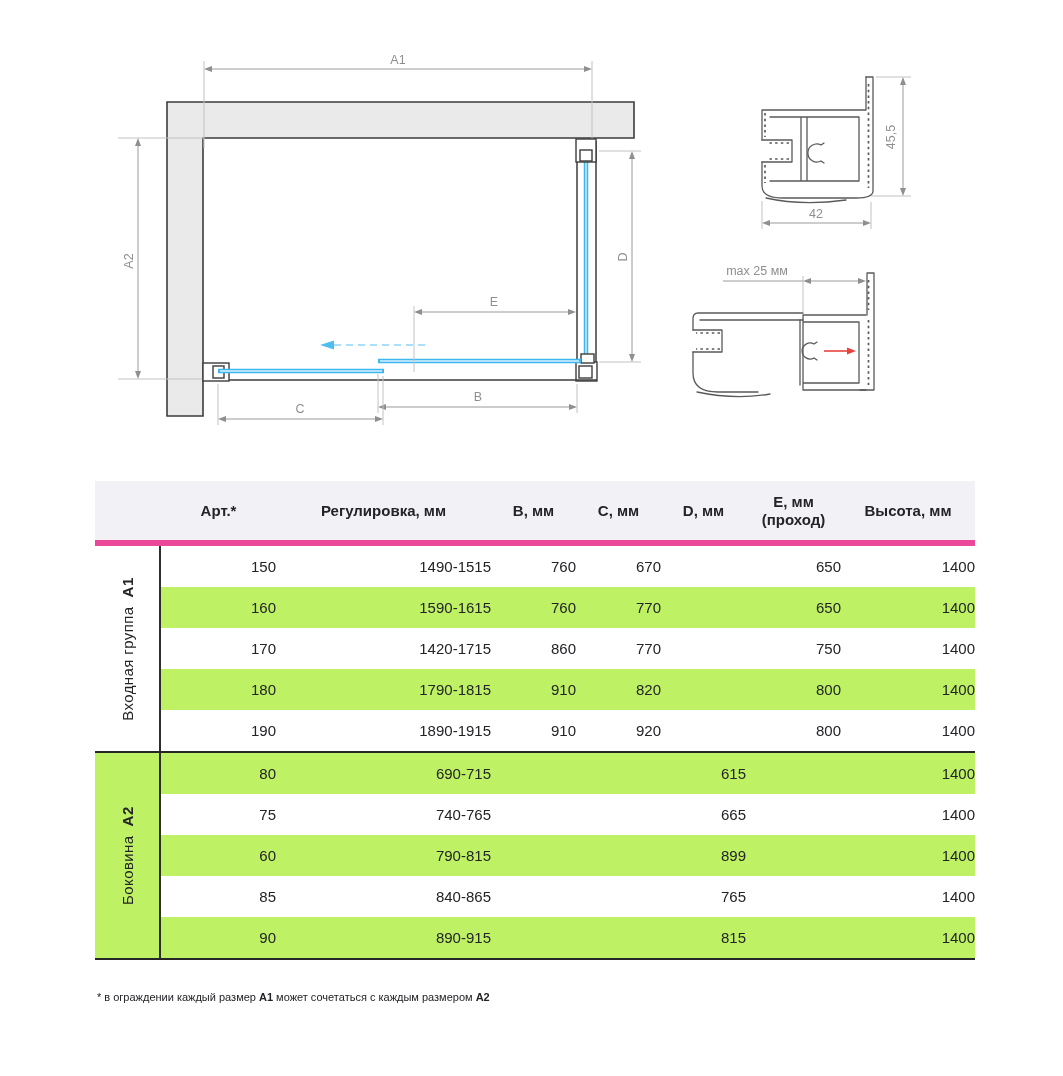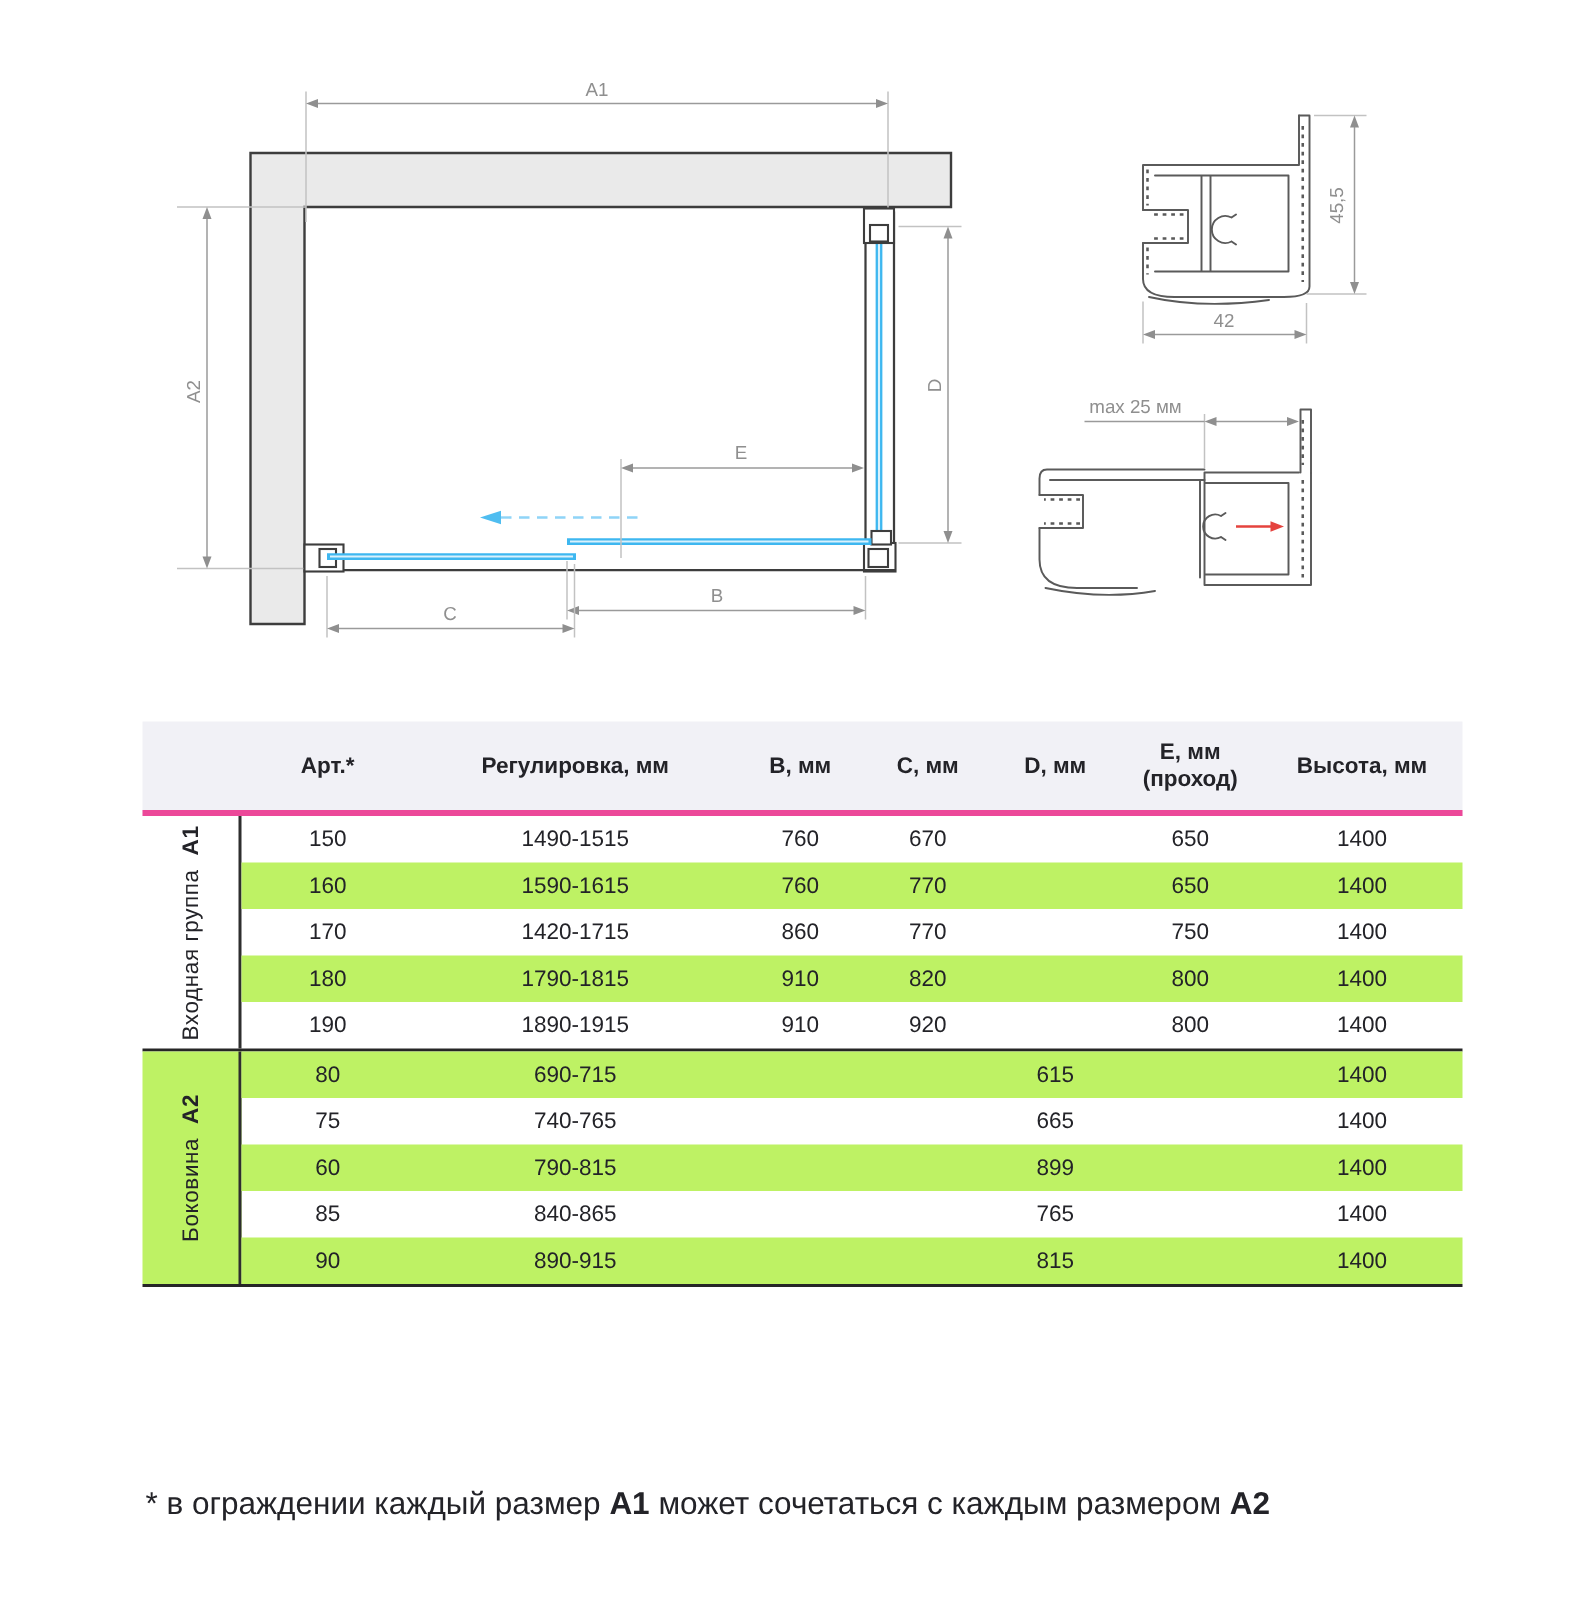--- a/index.html
+++ b/index.html
@@ -3,34 +3,34 @@
 <meta charset="utf-8">
 <style>
   html,body{margin:0;padding:0;background:#fff}
   .page{position:relative;width:1063px;height:1076px;background:#fff;overflow:hidden;
         font-family:"Liberation Sans",sans-serif}
   .drawing{position:absolute;left:0;top:0}
 
   
   .spec-table{position:absolute;left:95px;top:481px;width:880px;font-size:15px;color:#232328}
   .thead{display:grid;grid-template-columns:66px 115px 215px 85px 85px 85px 95px 134px;
-         height:59px;background:#f1f1f6;align-items:center;border-bottom:4px solid #ec4899;
+         height:59px;background:#f1f1f6;align-items:center;border-bottom:6px solid #ec4899;
          font-weight:bold}
   .th{text-align:center;line-height:1.2}
   .group{display:flex;border-bottom:2px solid #262626}
   .glabel{width:64px;display:flex;align-items:center;justify-content:center;
           border-right:2px solid #2e2e2e}
   .glabel .vtext{writing-mode:vertical-rl;transform:rotate(180deg);white-space:nowrap;
                  letter-spacing:.4px}
   .glabel .vtext b{letter-spacing:.6px}
   .grows{flex:1}
   .row{display:grid;grid-template-columns:115px 215px 85px 85px 85px 95px 134px;
-       height:31px;align-items:center;text-align:center}
+       height:41px;align-items:center;text-align:right}
   .alt{background:#bef264}
-  .footnote{position:absolute;left:97px;top:991px;font-size:21px;color:#232328}
+  .footnote{position:absolute;left:97px;top:991px;font-size:11px;color:#232328}
   .b{font-weight:bold}
 
   
   .dim{stroke:#9a9a9a;stroke-width:1;fill:none}
   .dimext{stroke:#c2c2c2;stroke-width:1;fill:none}
   .arr{fill:#8f8f8f}
   .dimlbl{fill:#8f8f8f;font-size:12.5px;font-family:"Liberation Sans",sans-serif}
   .wall{fill:#eaeaea;stroke:#3d3d3d;stroke-width:1.6}
   .dark{stroke:#3d3d3d;stroke-width:1.5;fill:none}
   .darkfill{fill:#ffffff;stroke:#3d3d3d;stroke-width:1.4}

